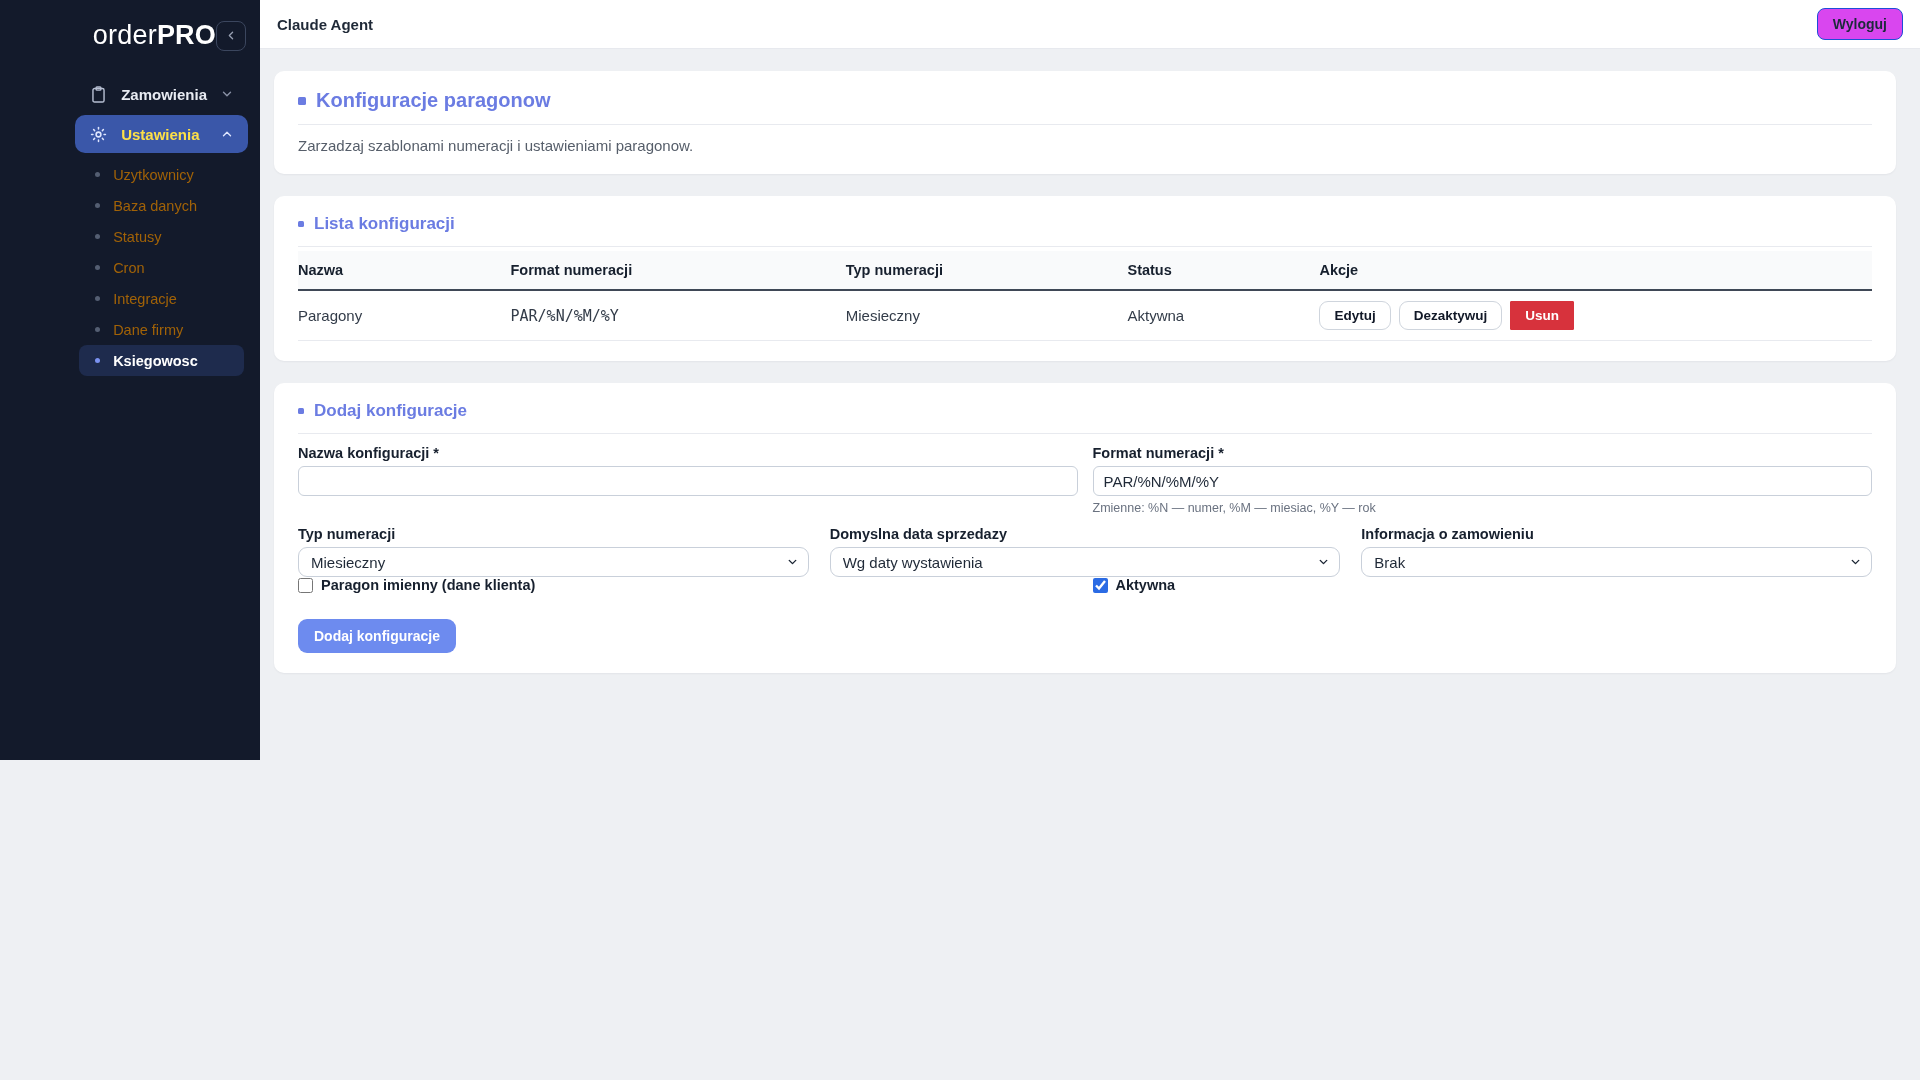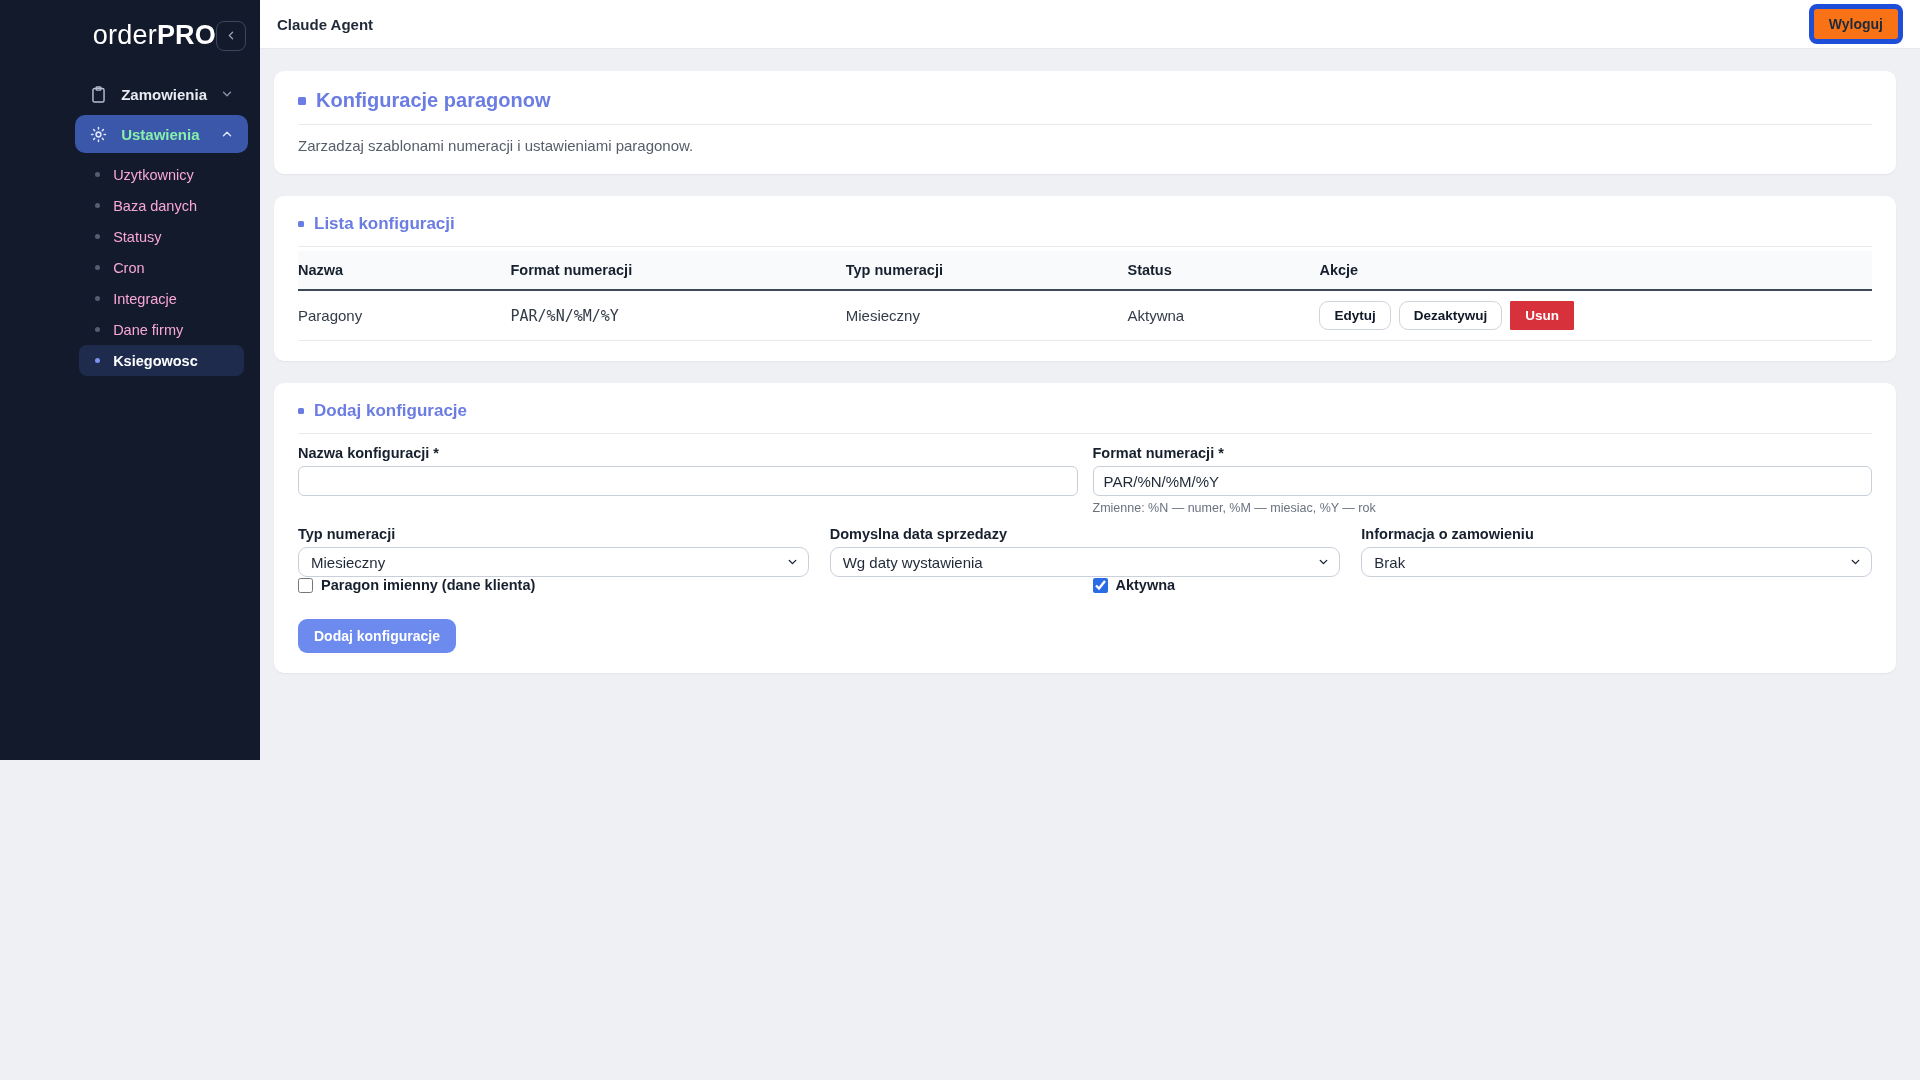--- a/index.html
+++ b/index.html
@@ -35,44 +35,44 @@
   .nav-item {
     height:38px; margin:2px 12px; padding:0 14px;
     display:flex; align-items:center; gap:13px;
     border-radius:10px; cursor:pointer;
     font-size:15px; font-weight:700; color:#e8ebf2;
   }
   .nav-item .nav-icon { width:19px; height:19px; color:#b7bfd2; display:flex; }
   .nav-item .nav-icon svg { width:19px; height:19px; }
   .nav-item .chev { margin-left:auto; color:#8a92a6; display:flex; }
   .nav-item .chev svg { width:14px; height:14px; }
-  .nav-item.active { background:#3a57a9; color:#86efac; }
+  .nav-item.active { background:#3a57a9; color:#fde047; }
   .nav-item.active .nav-icon, .nav-item.active .chev { color:#dfe6ff; }
 
   .subnav { margin-top:6px; }
   .sub-item {
     height:31px; margin:0 16px; padding:0 0 0 16px;
     display:flex; align-items:center; gap:13px;
     border-radius:8px; cursor:pointer;
-    font-size:14.5px; color:#f9a8d4;
+    font-size:14.5px; color:#a16207;
   }
   .sub-item .dot { width:5px; height:5px; border-radius:50%; background:#545e72; flex:0 0 5px; }
   .sub-item.active { background:#1e2b4d; color:#ffffff; font-weight:700; }
   .sub-item.active .dot { background:#7b92f0; }
 
   
   .main { flex:1; display:flex; flex-direction:column; min-width:0; }
   .topbar {
     height:49px; flex:0 0 49px; background:#ffffff;
     border-bottom:1px solid #e7e9ee;
     display:flex; align-items:center; padding:0 17px;
   }
   .user-name { font-weight:700; font-size:15px; color:#1f2937; }
   .logout-btn {
-    margin-left:auto; background:#f97316; border:5px solid #1d4ed8;
+    margin-left:auto; background:#d946ef; border:1px solid #1d4ed8;
     border-radius:8px; padding:7px 15px; font-weight:700; font-size:14px;
     color:#1c2a3a; cursor:pointer; font-family:inherit;
   }
 
   .content { flex:1; background:#eef0f3; padding:22px 24px 14px 14px; overflow:hidden; }
 
   .card {
     background:#ffffff; border-radius:10px; padding:18px 24px 20px;
     margin-bottom:22px; box-shadow:0 1px 2px rgba(16,24,40,.05);
   }

